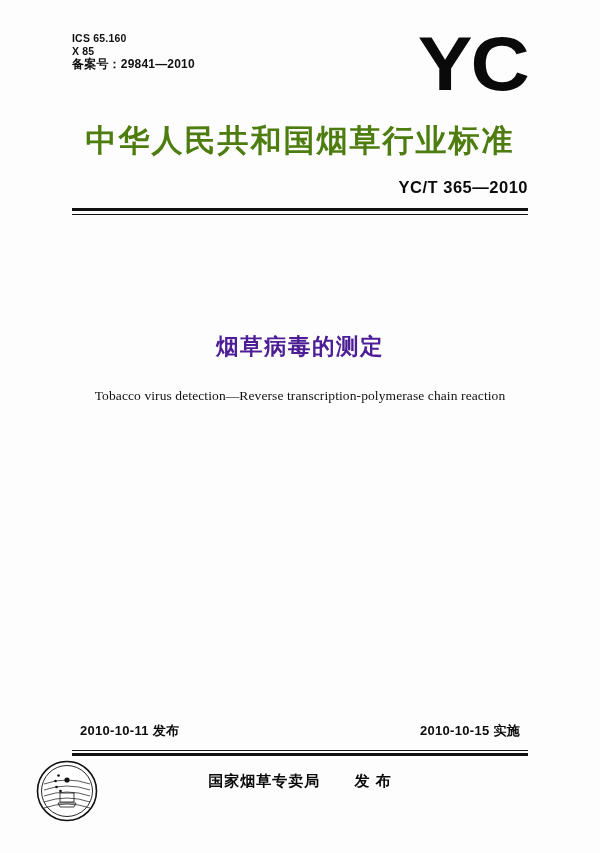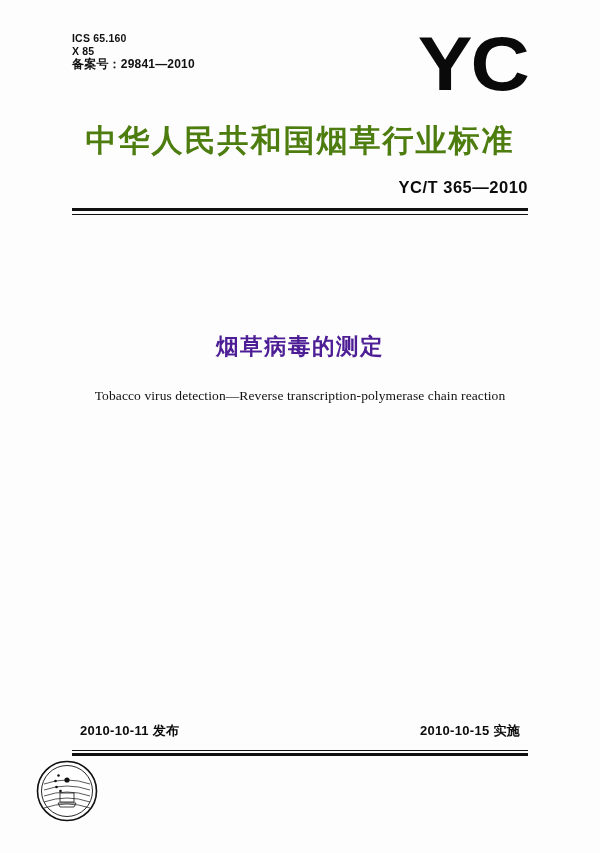--- a/index.html
+++ b/index.html
@@ -226,20 +226,25 @@
   </div>
 
   <div class="date-row">
     <div class="date-pub">2010-10-11 发布</div>
     <div class="date-impl">2010-10-15 实施</div>
   </div>
 
   <div class="rule-bottom-thin"></div>
   <div class="rule-bottom-thick"></div>
 
+  <div class="issuer">
+    <span>国家烟草专卖局</span>
+    <span class="gap"></span>
+    <span>发  布</span>
+  </div>
 
   <div class="emblem">
     <svg class="emblem-svg" width="62" height="62" viewBox="0 0 62 62" aria-hidden="true">
       <circle cx="31" cy="31" r="29.5" fill="#ffffff" stroke="#111" stroke-width="1.6"></circle>
       <circle cx="31" cy="31" r="25.5" fill="none" stroke="#111" stroke-width="0.9"></circle>
       <g stroke="#111" stroke-width="0.7" fill="none">
         <path d="M8 24 Q31 16 54 24"></path>
         <path d="M8 30 Q31 22 54 30"></path>
         <path d="M8 36 Q31 28 54 36"></path>
         <path d="M8 42 Q31 34 54 42"></path>

